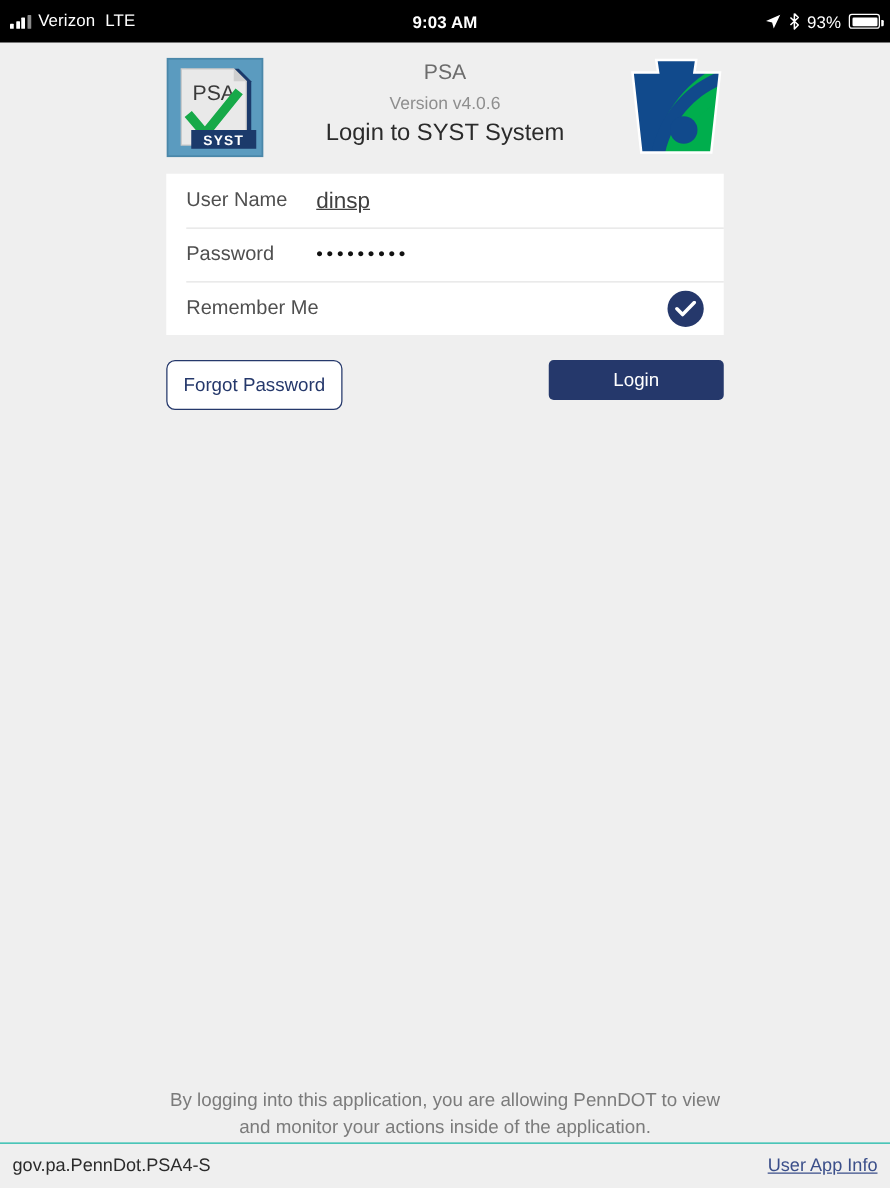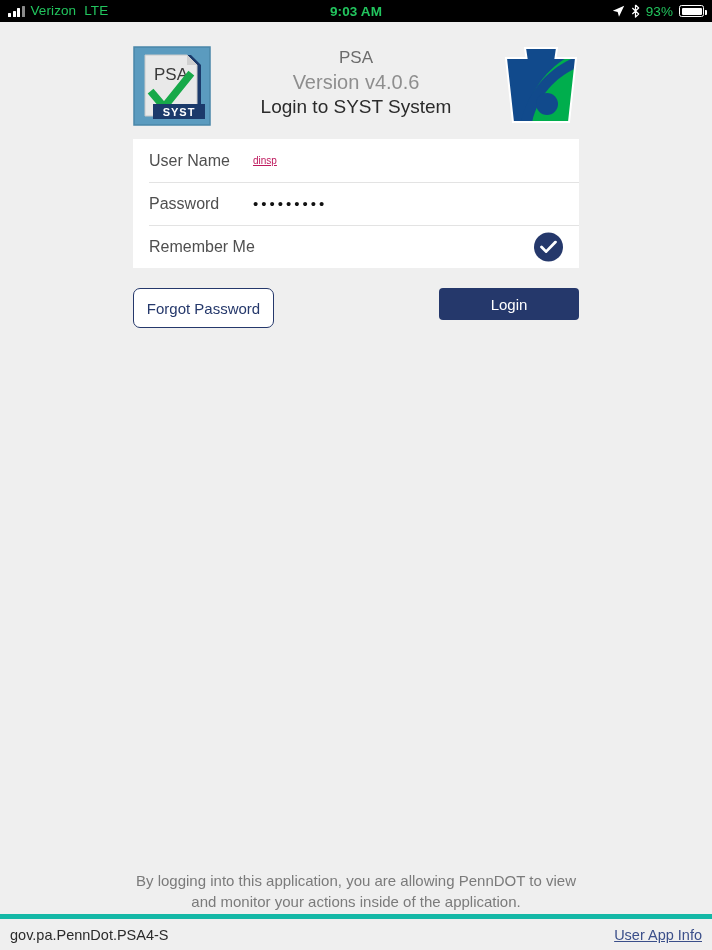--- a/index.html
+++ b/index.html
@@ -6,22 +6,22 @@
   html, body {
     width:712px; height:950px;
     background:#efefef;
     font-family:"Liberation Sans", sans-serif;
     overflow:hidden;
   }
   #screen { position:relative; width:712px; height:950px; background:#efefef; }
 
   
   .statusbar{
-    position:absolute; left:0; top:0; width:712px; height:22px;
-    background:#000; color:#22c55e;
+    position:absolute; left:0; top:0; width:712px; height:34px;
+    background:#000; color:#ffffff;
     display:flex; align-items:center;
     font-size:13.5px; letter-spacing:.1px;
   }
   .sb-left{ position:absolute; left:8px; display:flex; align-items:flex-end; gap:6px; }
   .bars{ display:flex; align-items:flex-end; gap:1.5px; height:11px; }
   .bars i{ display:block; width:3px; background:#fff; border-radius:.5px; }
   .bars i:nth-child(1){ height:4px; }
   .bars i:nth-child(2){ height:6.5px; }
   .bars i:nth-child(3){ height:9px; }
   .bars i:nth-child(4){ height:11px; background:#8a8a8a; }
@@ -33,35 +33,35 @@
   .battery{ position:relative; width:25px; height:12px; border:1.2px solid #fff; border-radius:2.5px; }
   .battery::after{ content:""; position:absolute; right:-3.5px; top:3.5px; width:2px; height:5px; background:#fff; border-radius:0 1px 1px 0; }
   .battery .fill{ position:absolute; left:1.5px; top:1.5px; bottom:1.5px; background:#fff; border-radius:1px; }
   .locicon{ display:block; }
 
   
   .header{ position:absolute; left:0; top:22px; width:712px; height:114px; }
   .psa-logo{ position:absolute; left:133px; top:24px; width:78px; height:80px; }
   .titleblock{ position:absolute; left:0; right:0; top:24px; text-align:center; }
   .t-app{ font-size:17px; color:#6c6c6c; line-height:24px; }
-  .t-ver{ font-size:20px; color:#8e8e8e; line-height:24px; }
+  .t-ver{ font-size:14px; color:#8e8e8e; line-height:24px; }
   .t-login{ font-size:19px; color:#2b2b2b; line-height:26px; }
   .keystone{ position:absolute; left:500px; top:22px; width:82px; height:84px; }
 
   
   .card{
     position:absolute; left:133px; top:139px; width:446px; height:129px;
     background:#fff;
   }
   .row{ position:relative; height:43px; display:flex; align-items:center; padding:0 16px; }
   .row + .row::before{
     content:""; position:absolute; left:16px; right:0; top:0; height:1px; background:#e3e3e3;
   }
   .lbl{ font-size:16px; color:#4f4f4f; width:104px; flex:0 0 104px; }
-  .val{ font-size:10px; color:#be185d;text-decoration:underline; }
+  .val{ font-size:18px; color:#404040;text-decoration:underline; }
   .dots{ font-size:15px; color:#111; letter-spacing:3px; line-height:15px; }
   .check{
     position:absolute; right:16px; top:50%; transform:translateY(-50%);
     width:29px; height:29px; border-radius:50%; background:#25386b;
     display:flex; align-items:center; justify-content:center;
   }
 
   
   .btn-forgot{
     position:absolute; left:133px; top:288px; width:141px; height:40px;
@@ -78,21 +78,21 @@
 
   
   .disclaimer{
     position:absolute; left:0; right:0; top:870px;
     text-align:center; font-size:15px; color:#7b7b7b; line-height:21px;
   }
 
   
   .bottombar{
     position:absolute; left:0; bottom:0; width:712px; height:36px;
-    background:#efefef; border-top:5px solid #14b8a6;
+    background:#efefef; border-top:1px solid #14b8a6;
     display:flex; align-items:center; justify-content:space-between;
     padding:0 10px;
   }
   .pkg{ font-size:14.5px; color:#2b2b2b; }
   .applink{ font-size:14.5px; color:#3b4f8a; text-decoration:underline; cursor:pointer; }
 </style>
 </head>
 <body>
 
 <div id="screen">

